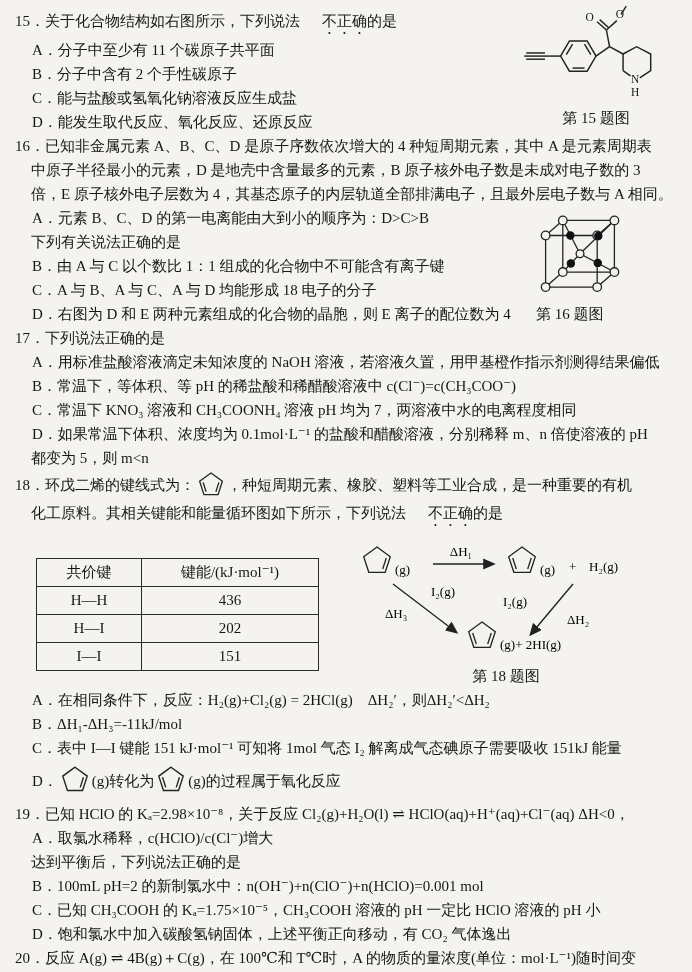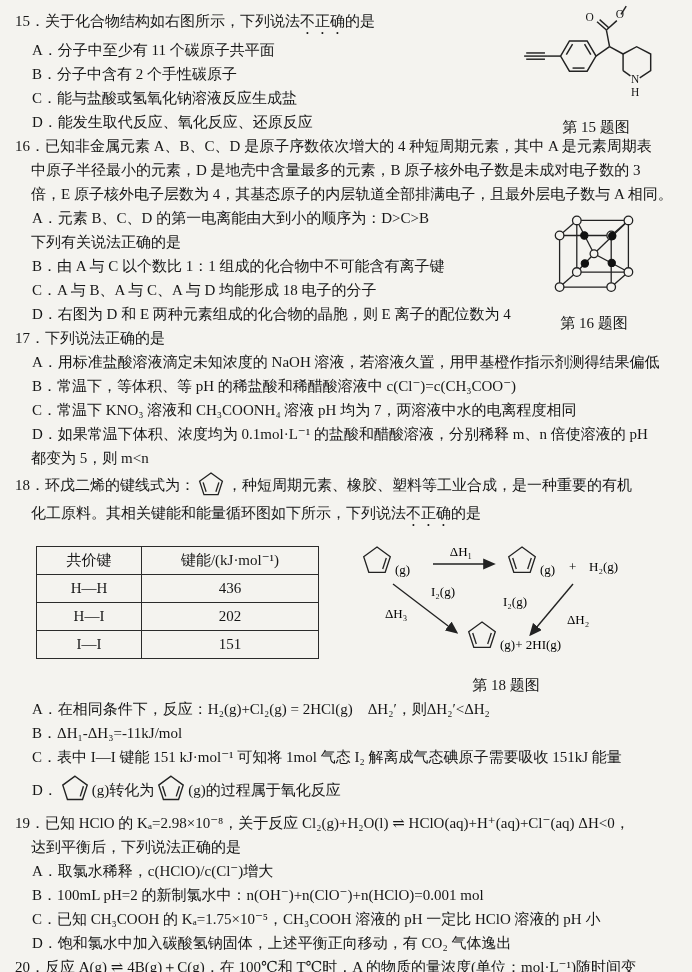--- a/index.html
+++ b/index.html
@@ -14,26 +14,27 @@
   .l0{padding-left:15px}
   .lc{padding-left:31px}
   .lo{padding-left:32px}
   .tall{line-height:31px}
   .xtall{line-height:42px}
   .emph{
     -webkit-text-emphasis:filled dot #161616;
     -webkit-text-emphasis-position:under right;
     text-emphasis:filled dot #161616;
     text-emphasis-position:under right;
+    margin-left:22px;
   }
   .fig15{position:absolute;top:4px;right:12px;width:168px;text-align:center}
-  .fig16{position:absolute;top:214px;right:40px;width:116px;text-align:center}
-  .figcap{font-size:15px;line-height:20px;margin-top:13px}
+  .fig16{position:absolute;top:214px;right:40px;width:116px;text-align:left}
+  .figcap{font-size:15px;line-height:20px;margin-top:4px}
   .q18mid{display:flex;align-items:flex-start;margin:4px 0 2px 36px}
-  .bondtable{border-collapse:collapse;margin-top:12px}
+  .bondtable{border-collapse:collapse;margin-top:24px}
   .bondtable th,.bondtable td{
     border:1.6px solid #2b2b2b;text-align:center;font-weight:normal;
     padding:1px 8px;height:25px;font-size:15px;
   }
   .bondtable th:first-child,.bondtable td:first-child{width:88px}
   .bondtable th:last-child,.bondtable td:last-child{width:160px}
   .diagram{margin-left:22px;text-align:center}
   .inline-pent{vertical-align:-8px;margin:0 2px}
   svg{display:block}
   .inline-pent,.dsvg{display:inline-block}
@@ -244,22 +245,22 @@
             <g stroke="#222" stroke-width="1.3" fill="none">
               <polygon points="14,3 25.4,11.3 21.05,24.7 6.95,24.7 2.6,11.3"></polygon>
               <line x1="21.9" y1="12.4" x2="18.9" y2="21.8"></line>
               <line x1="6.1" y1="12.4" x2="9.1" y2="21.8"></line>
             </g>
           </svg><span>(g)的过程属于氧化反应</span></div>
     </div>
 
     <div>
       <div class="line l0">19．已知 HClO 的 Kₐ=2.98×10⁻⁸，关于反应 Cl₂(g)+H₂O(l) ⇌ HClO(aq)+H⁺(aq)+Cl⁻(aq) ΔH&lt;0，</div>
+      <div class="line lo">A．取氯水稀释，c(HClO)/c(Cl⁻)增大</div>
       <div class="line lc">达到平衡后，下列说法正确的是</div>
-      <div class="line lo">A．取氯水稀释，c(HClO)/c(Cl⁻)增大</div>
       <div class="line lo">B．100mL pH=2 的新制氯水中：n(OH⁻)+n(ClO⁻)+n(HClO)=0.001 mol</div>
       <div class="line lo">C．已知 CH₃COOH 的 Kₐ=1.75×10⁻⁵，CH₃COOH 溶液的 pH 一定比 HClO 溶液的 pH 小</div>
       <div class="line lo">D．饱和氯水中加入碳酸氢钠固体，上述平衡正向移动，有 CO₂ 气体逸出</div>
     </div>
 
     <div>
       <div class="line l0">20．反应 A(g) ⇌ 4B(g)＋C(g)，在 100℃和 T℃时，A 的物质的量浓度(单位：mol·L⁻¹)随时间变</div>
       <div class="line lc">化的有关实验数据见下表：</div>
     </div>
 

